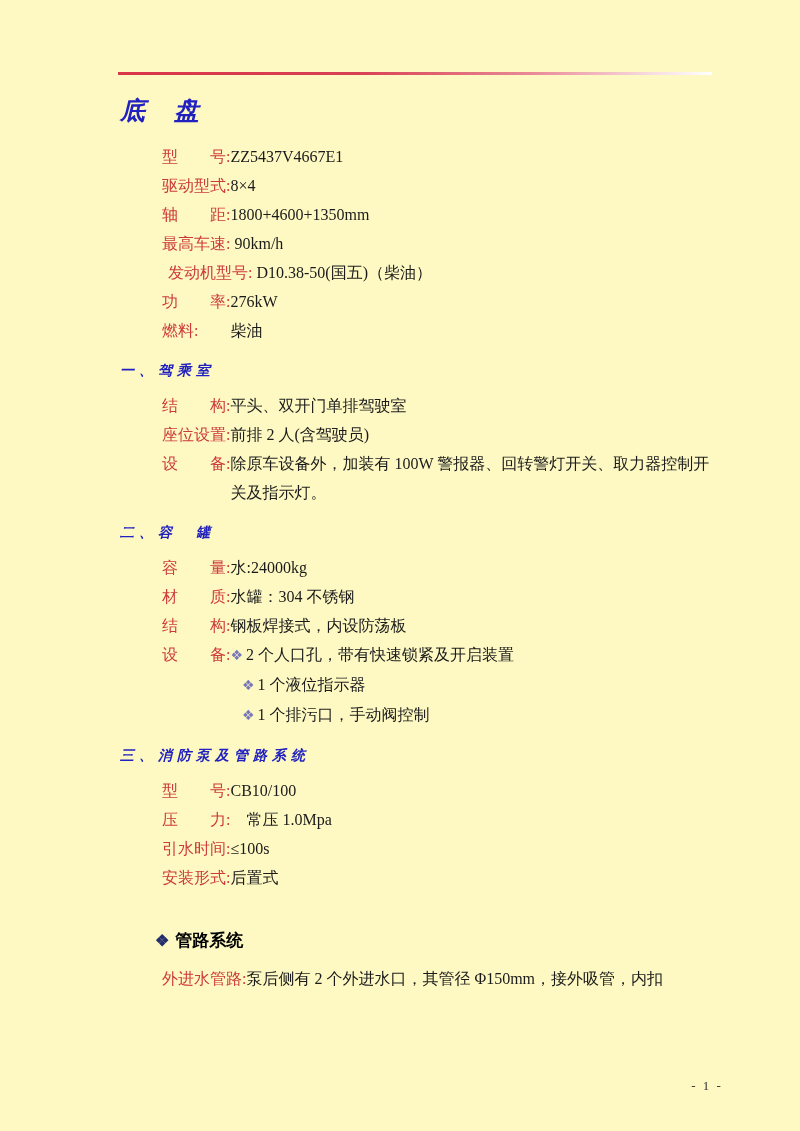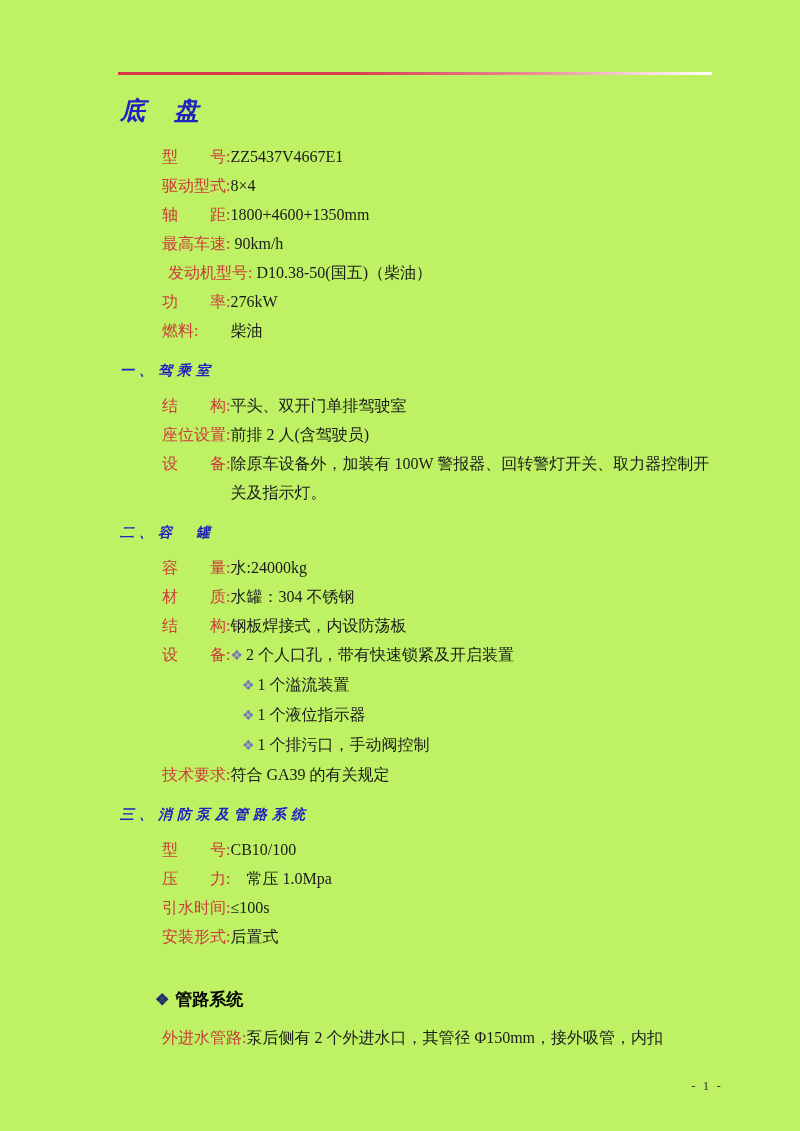--- a/index.html
+++ b/index.html
@@ -1,17 +1,17 @@
 <!DOCTYPE html>
 <html><head>
 <meta charset="utf-8">
 <style>
   html, body { margin:0; padding:0; background:#ffffff; }
   .page {
-    position:relative; width:800px; height:1131px; background:#bef264;
+    position:relative; width:800px; height:1131px; background:#fef9c3;
     font-family:"Liberation Serif","DejaVu Serif",serif;
     color:#1a1a1a; overflow:hidden;
   }
   .top-rule {
     position:absolute; left:118px; top:72px; width:594px; height:3px;
     background:linear-gradient(90deg,#d93648 0%,#d74053 40%,#e98b97 70%,#f8dde1 90%,#ffffff 100%);
   }
   .content { position:absolute; left:120px; top:86px; width:592px; }
 
   .doc-title {
@@ -113,33 +113,26 @@
       <div class="spec-row">
         <span class="spec-label">结　　构:</span>
         <span class="spec-value">钢板焊接式，内设防荡板</span>
       </div>
 
       <div class="spec-row">
         <span class="spec-label">设　　备:</span>
         <span class="spec-value"><span class="bullet-sm">❖</span><span>2 个人口孔，带有快速锁紧及开启装置</span></span>
       </div>
       <div class="cont-row">
-        <span class="bullet-sm">❖</span><span>1 个溢流装置</span>
-      </div>
-      <div class="cont-row">
         <span class="bullet-sm">❖</span><span>1 个液位指示器</span>
       </div>
       <div class="cont-row">
         <span class="bullet-sm">❖</span><span>1 个排污口，手动阀控制</span>
       </div>
 
-      <div class="spec-row">
-        <span class="spec-label">技术要求:</span>
-        <span class="spec-value">符合 GA39 的有关规定</span>
-      </div>
     </div>
 
     <div>
       <div class="section-title">三、消防泵及管路系统</div>
 
       <div class="spec-row">
         <span class="spec-label">型　　号:</span>
         <span class="spec-value">CB10/100</span>
       </div>
       <div class="spec-row">

